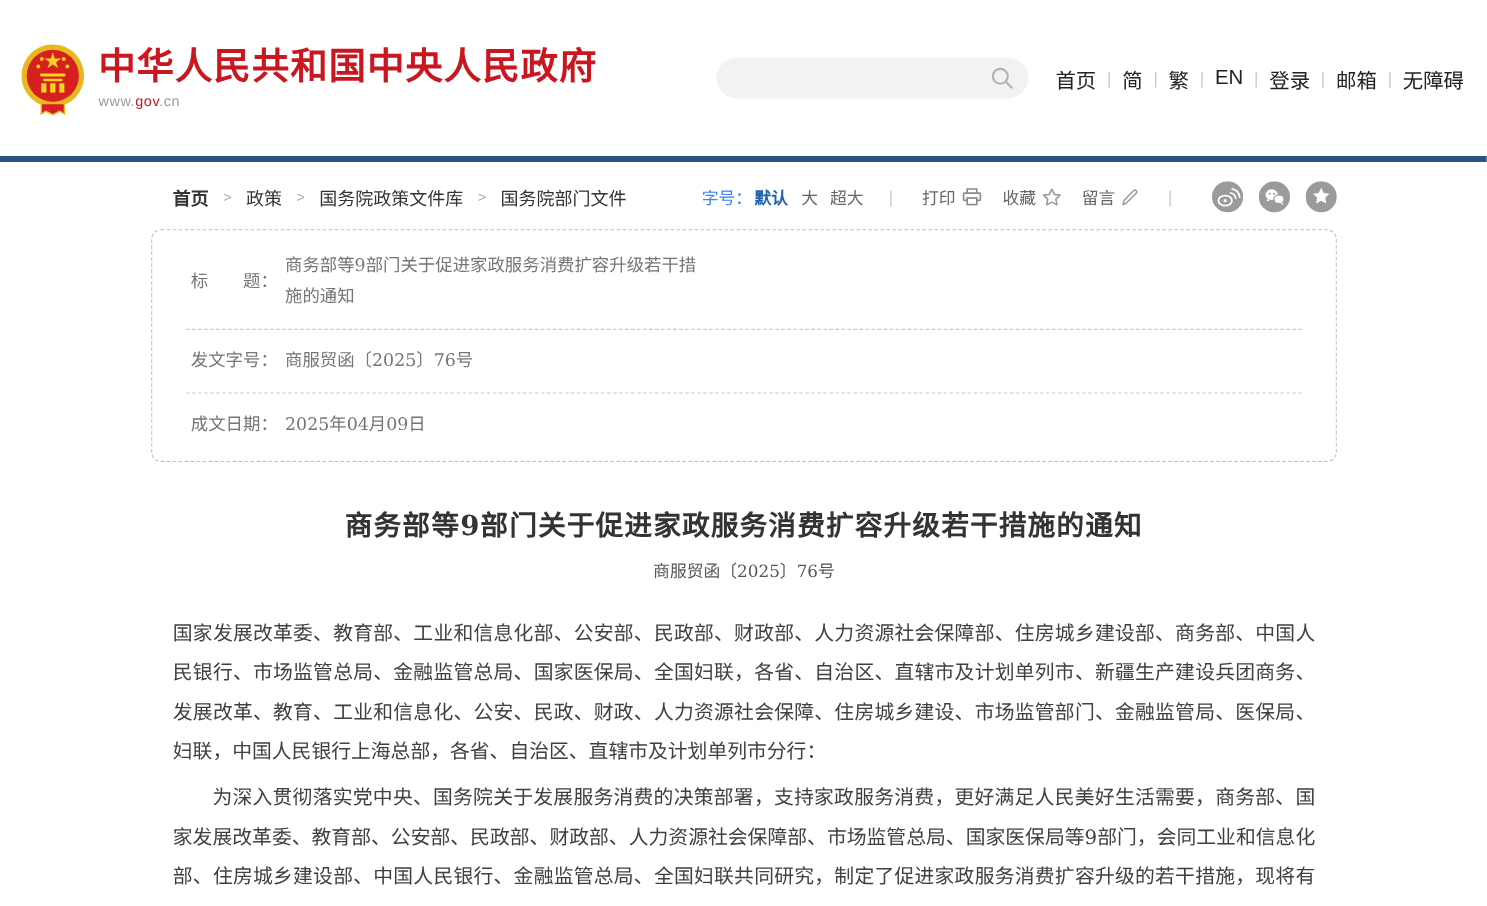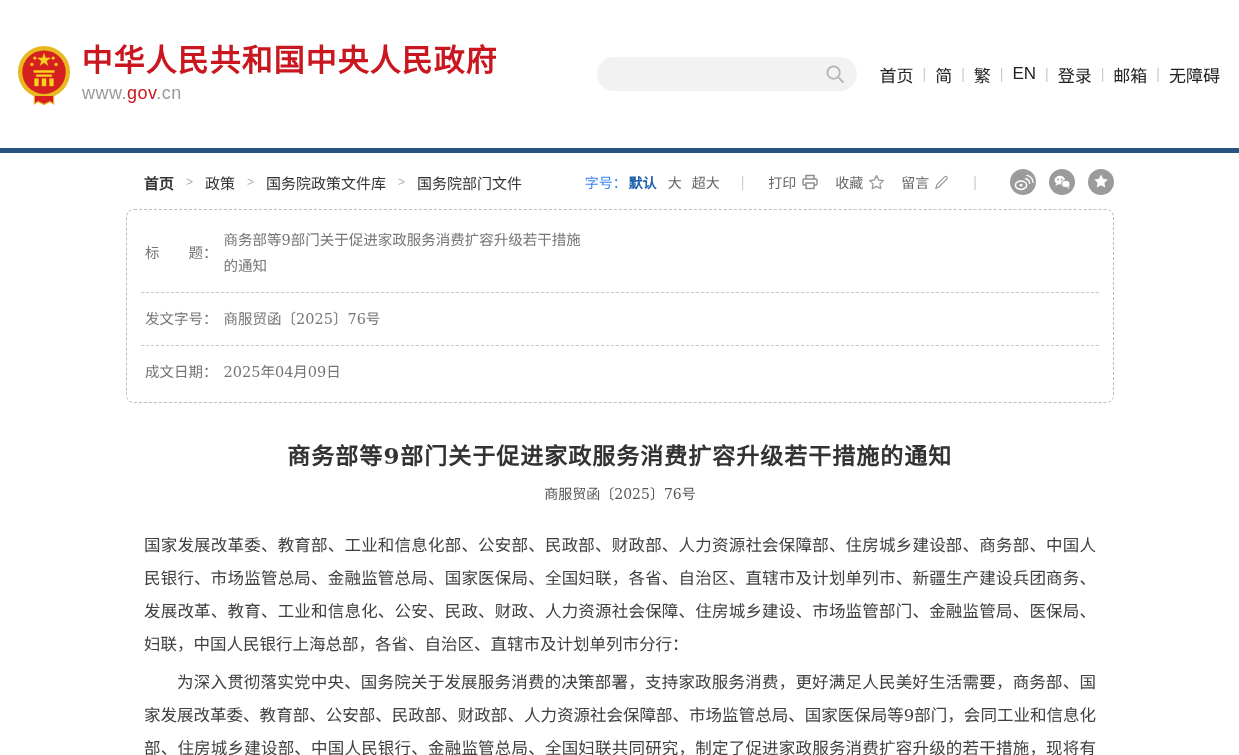--- a/index.html
+++ b/index.html
@@ -4,31 +4,31 @@
 <style>
   * { margin:0; padding:0; box-sizing:border-box; }
   html,body { background:#fff; }
   body {
     width:1239px; min-height:755px;
     font-family:"Liberation Sans","DejaVu Sans",sans-serif;
     color:#333; overflow-x:hidden;
   }
   
   .site-header {
-    height:148px; display:flex; align-items:center;
+    height:130px; display:flex; align-items:center;
     justify-content:space-between; padding:0 10px 0 15px; background:#fff;
   }
   .brand { display:flex; align-items:center; }
   .emblem { width:58px; height:62px; display:block; margin-top:4px; }
   .brand-text { margin-left:9px; }
   .site-title {
     font-size:31px; font-weight:bold; color:#c9161f;
     letter-spacing:1px; line-height:1.1;
   }
-  .site-url { font-size:18px; color:#9a9a9a; margin-top:4px; letter-spacing:.5px; }
+  .site-url { font-size:12px; color:#9a9a9a; margin-top:4px; letter-spacing:.5px; }
   .site-url .gov { color:#c9161f; }
   .header-right { display:flex; align-items:center; }
   .search-box {
     position:relative; width:260px; height:34px;
     background:#f2f2f3; border-radius:17px; margin-right:14px;
   }
   .search-input {
     width:100%; height:100%; border:none; outline:none; background:transparent;
     border-radius:17px; padding:0 40px 0 16px; font-size:14px; color:#333;
   }
@@ -54,21 +54,21 @@
   .toolbar .fs-opt { margin:0 5px; cursor:pointer; }
   .toolbar .vsep { color:#ccc; margin:0 16px; }
   .tool-item { display:inline-flex; align-items:center; margin:0 8px; cursor:pointer; color:#666; }
   .tool-item svg { margin-left:5px; }
   .share-icons { display:inline-flex; align-items:center; margin-left:4px; }
   .share-icons .circ { width:26px; height:26px; margin-left:13px; cursor:pointer; display:block; }
   
   .meta-table {
     border:1px dashed #bdbdbd; border-radius:8px;
     font-family:"DejaVu Serif","Liberation Serif",serif;
-    font-size:14.5px; color:#757575; padding:4px 14px;
+    font-size:14.5px; color:#757575; padding:4px 28px;
   }
   .meta-row { display:flex; border-bottom:1px dashed #c9c9c9; padding:13px 4px; }
   .meta-row:last-child { border-bottom:none; }
   .meta-cell { display:flex; align-items:center; line-height:1.8; }
   .meta-cell .label { flex-shrink:0; white-space:nowrap; align-self:center; margin-right:6px; }
   .meta-cell.c-left { width:49%; padding-right:20px; }
   .meta-cell.c-right { width:51%; }
   
   .doc-title {
     margin-top:34px; text-align:center;

